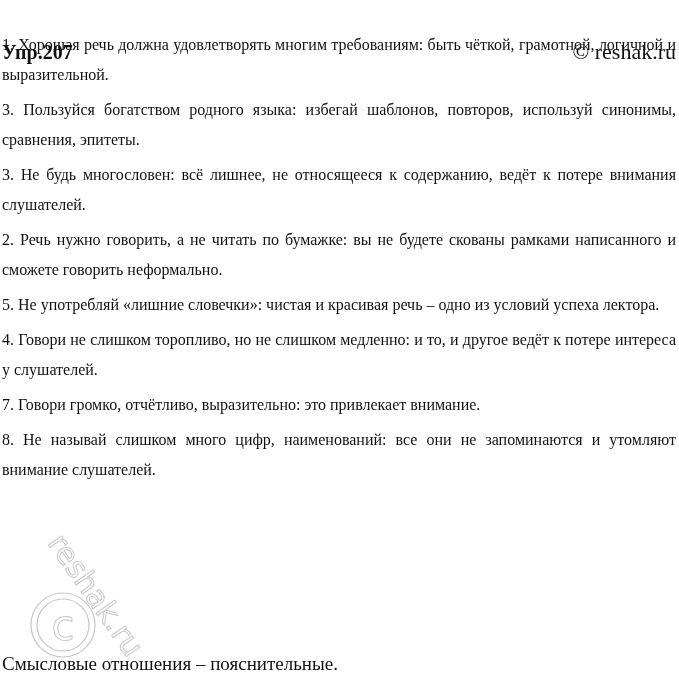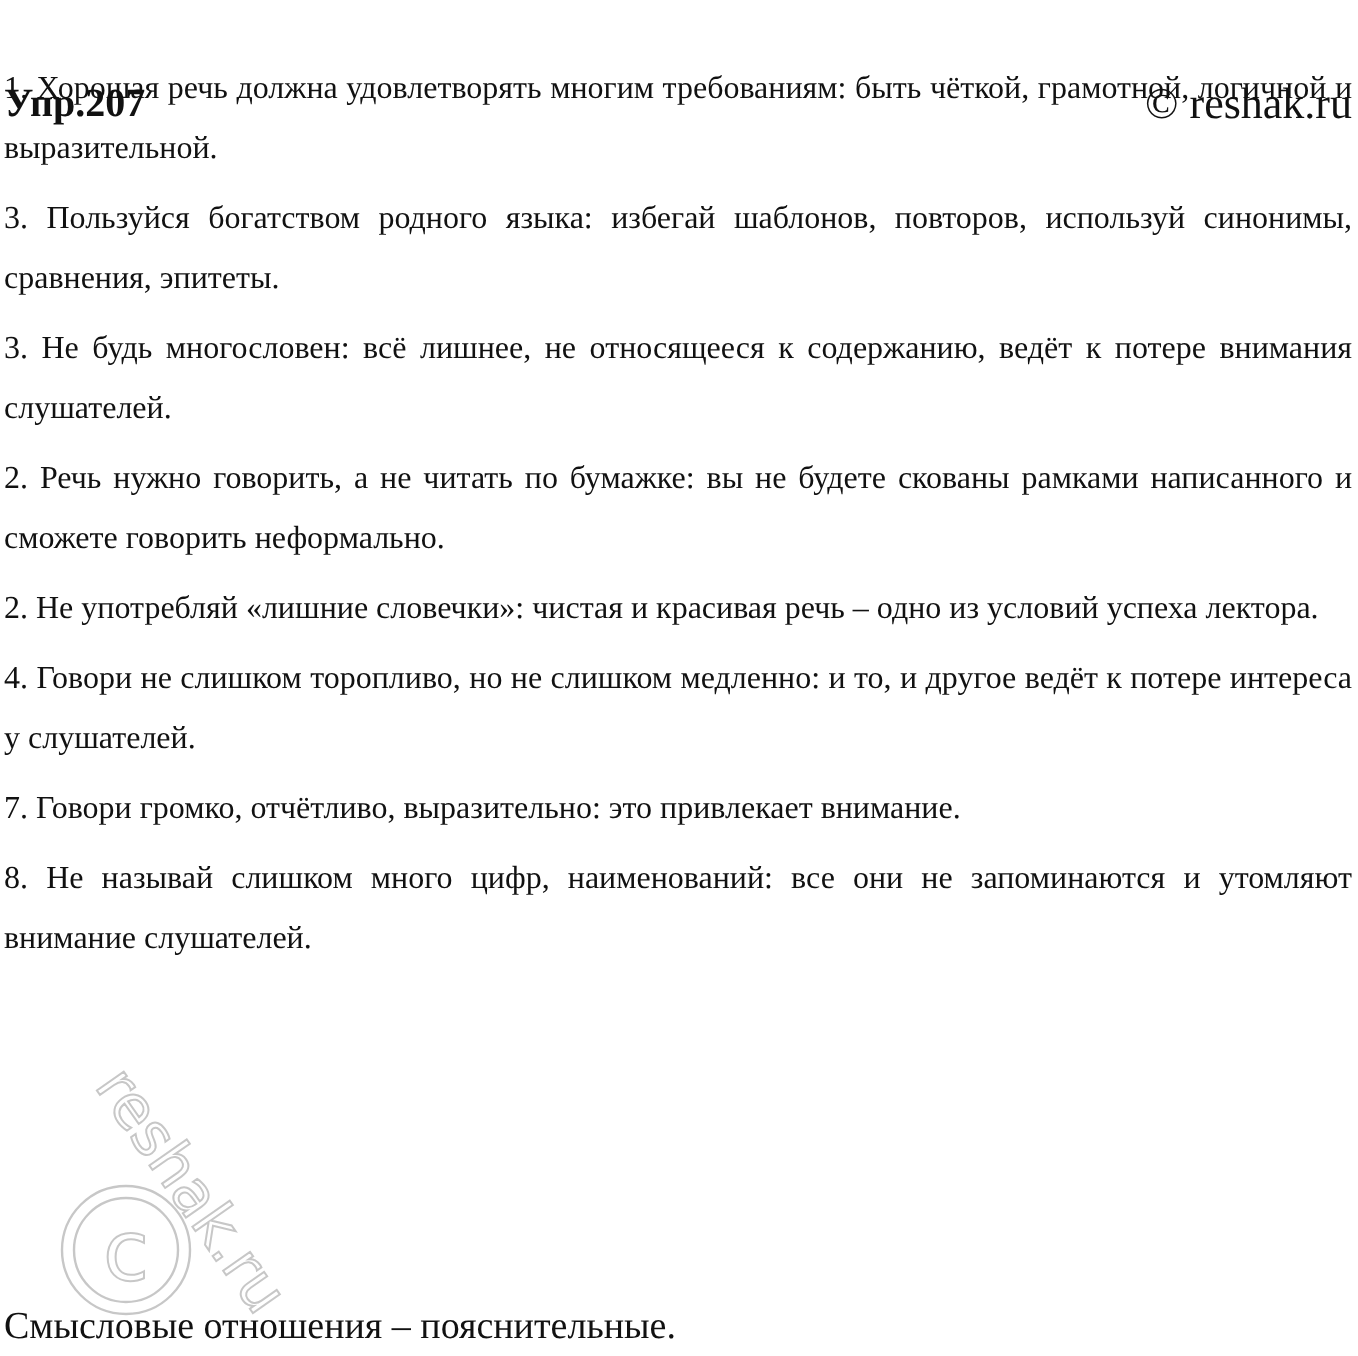--- a/index.html
+++ b/index.html
@@ -74,21 +74,21 @@
 <div class="header">
   <div class="title">Упр.207</div>
   <div class="copyright">© reshak.ru</div>
 </div>
 
 <div class="items">
   <p class="item">1. Хорошая речь должна удовлетворять многим требованиям: быть чёткой, грамотной, логичной и выразительной.</p>
   <p class="item">3. Пользуйся богатством родного языка: избегай шаблонов, повторов, используй синонимы, сравнения, эпитеты.</p>
   <p class="item">3. Не будь многословен: всё лишнее, не относящееся к содержанию, ведёт к потере внимания слушателей.</p>
   <p class="item">2. Речь нужно говорить, а не читать по бумажке: вы не будете скованы рамками написанного и сможете говорить неформально.</p>
-  <p class="item">2. Не употребляй «лишние словечки»: чистая и красивая речь – одно из условий успеха лектора.</p>
+  <p class="item">5. Не употребляй «лишние словечки»: чистая и красивая речь – одно из условий успеха лектора.</p>
   <p class="item">4. Говори не слишком торопливо, но не слишком медленно: и то, и другое ведёт к потере интереса у слушателей.</p>
   <p class="item">7. Говори громко, отчётливо, выразительно: это привлекает внимание.</p>
   <p class="item">8. Не называй слишком много цифр, наименований: все они не запоминаются и утомляют внимание слушателей.</p>
 </div>
 
 <div class="footer-note">Смысловые отношения – пояснительные.</div>
 
 <div class="watermark">
   <svg width="140" height="150" viewBox="0 0 140 150" xmlns="http://www.w3.org/2000/svg">
     <g fill="none" stroke="#9a9a9a" stroke-width="1.2">

